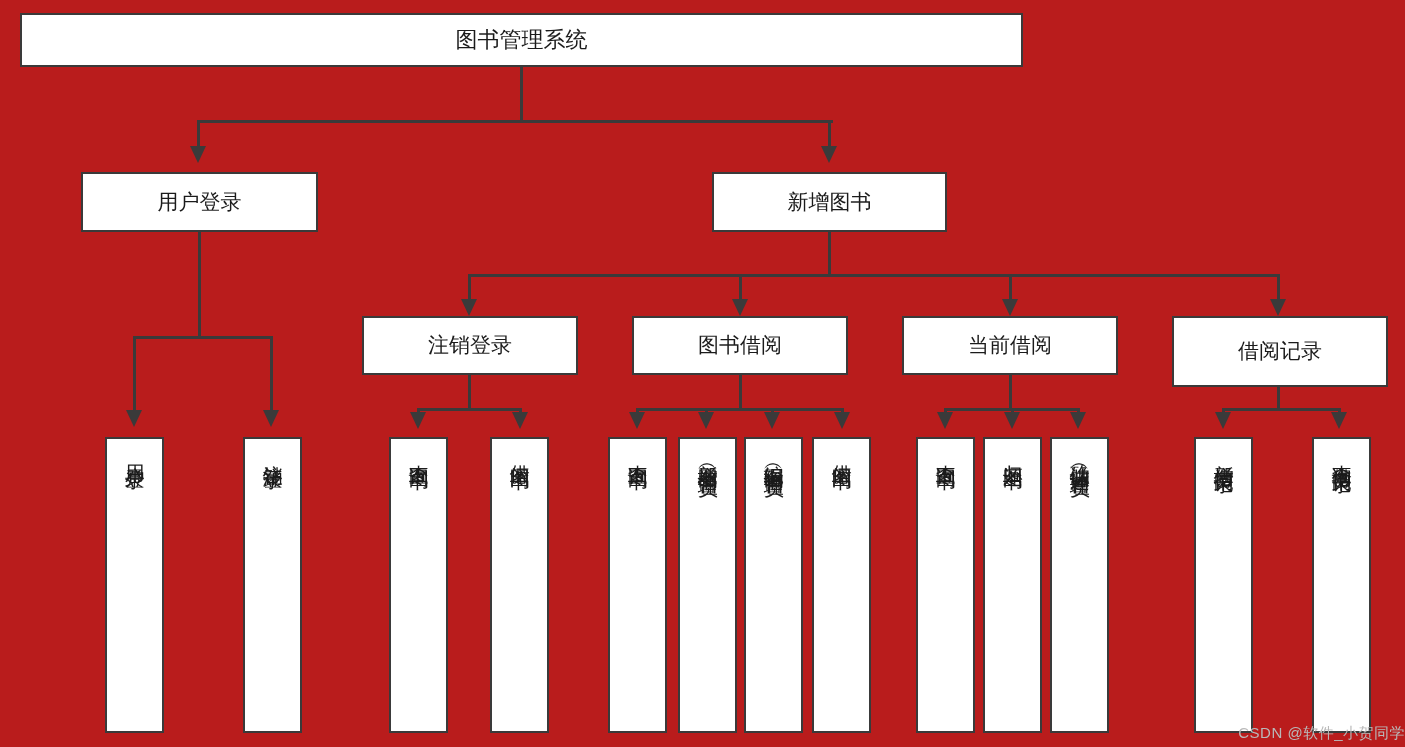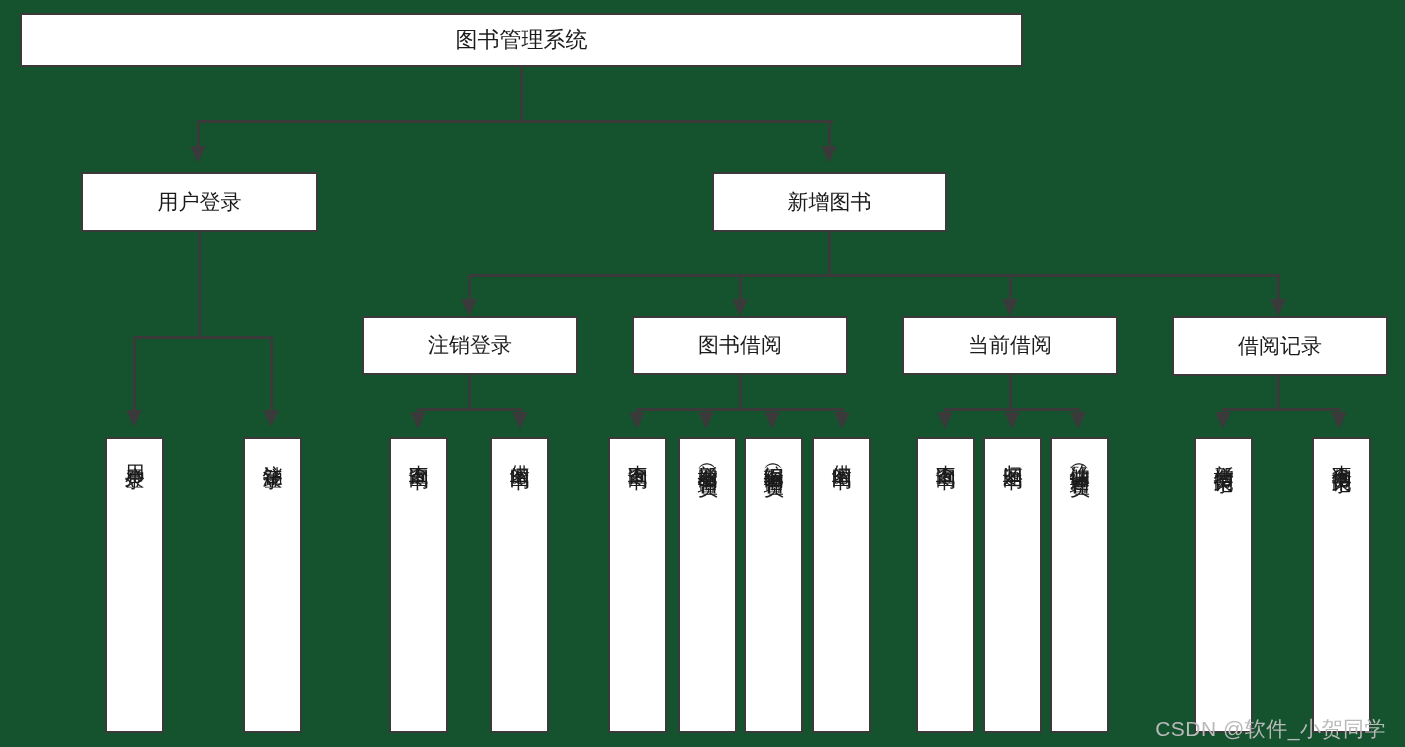--- a/index.html
+++ b/index.html
@@ -5,21 +5,21 @@
 <style>
   html,body{margin:0;padding:0;background:#ffffff;}
   body{
     font-family:"Liberation Sans","DejaVu Sans",sans-serif;
     -webkit-font-smoothing:antialiased;
   }
   #canvas{
     position:relative;
     width:1405px;
     height:747px;
-    background:#14532d;
+    background:#b91c1c;
     overflow:hidden;
   }
   
   .node{
     position:absolute;
     box-sizing:border-box;
     background:#ffffff;
     border:2px solid #3a3a3a;
     display:flex;
     align-items:center;
@@ -64,23 +64,23 @@
     position:absolute;
     width:0;height:0;
     border-left:8px solid transparent;
     border-right:8px solid transparent;
     border-top:17px solid #3a3a3a;
     z-index:2;
   }
   
   #watermark{
     position:absolute;
-    right:19px;
+    right:0;
     bottom:4px;
-    font-size:21px;
+    font-size:15px;
     color:#b9b9b9;
     letter-spacing:.5px;
     z-index:5;
     white-space:nowrap;
     pointer-events:none;
   }
 </style>
 </head>
 <body>
 
@@ -114,21 +114,21 @@
   <div class="ln v" style="left:739px;top:274px;height:26px;"></div>
   <div class="arrow" style="left:732px;top:299px;"></div>
   <div class="ln v" style="left:1009px;top:274px;height:26px;"></div>
   <div class="arrow" style="left:1002px;top:299px;"></div>
   <div class="ln v" style="left:1277px;top:274px;height:26px;"></div>
   <div class="arrow" style="left:1270px;top:299px;"></div>
 
   <div class="node horiz" style="left:362px;top:316px;width:216px;height:59px;">注销登录</div>
   <div class="node horiz" style="left:902px;top:316px;width:216px;height:59px;">当前借阅</div>
   <div class="node horiz" style="left:632px;top:316px;width:216px;height:59px;">图书借阅</div>
-  <div class="node horiz" style="left:1172px;top:316px;width:216px;height:60px;text-align:right;">借阅记录</div>
+  <div class="node horiz" style="left:1172px;top:316px;width:216px;height:71px;text-align:right;">借阅记录</div>
 
   <div class="ln v" style="left:468px;top:375px;height:33px;"></div>
   <div class="ln h" style="left:417px;top:408px;width:105px;"></div>
   <div class="ln v" style="left:417px;top:408px;height:6px;"></div>
   <div class="arrow" style="left:410px;top:412px;"></div>
   <div class="ln v" style="left:519px;top:408px;height:6px;"></div>
   <div class="arrow" style="left:512px;top:412px;"></div>
 
   <div class="ln v" style="left:739px;top:375px;height:33px;"></div>
   <div class="ln h" style="left:636px;top:408px;width:208px;"></div>

